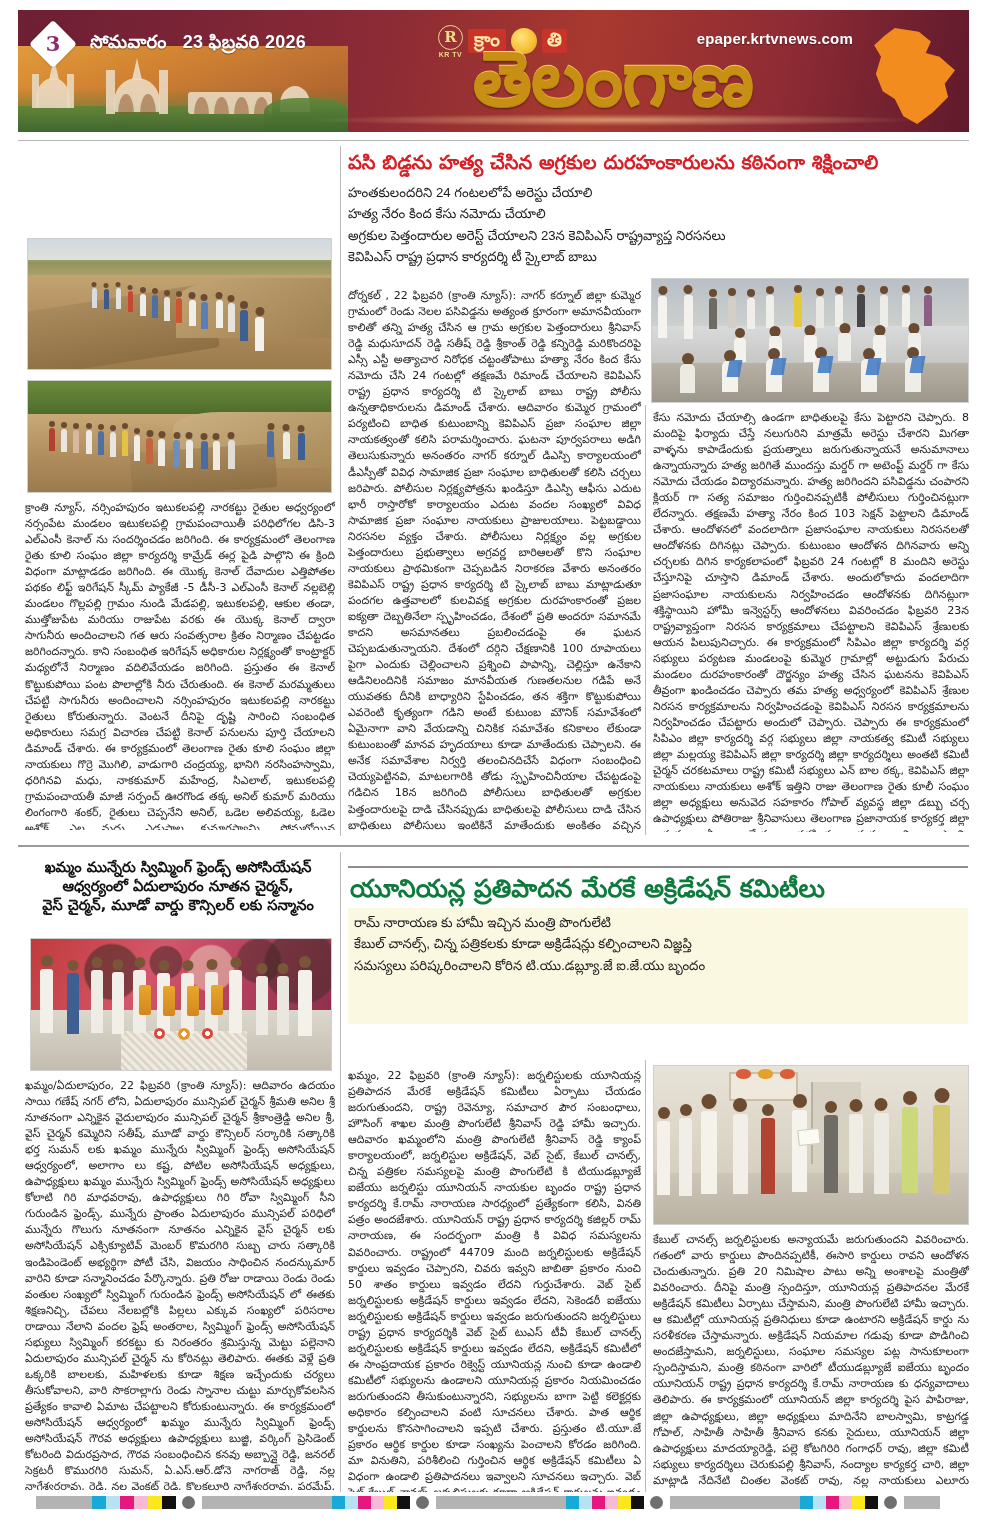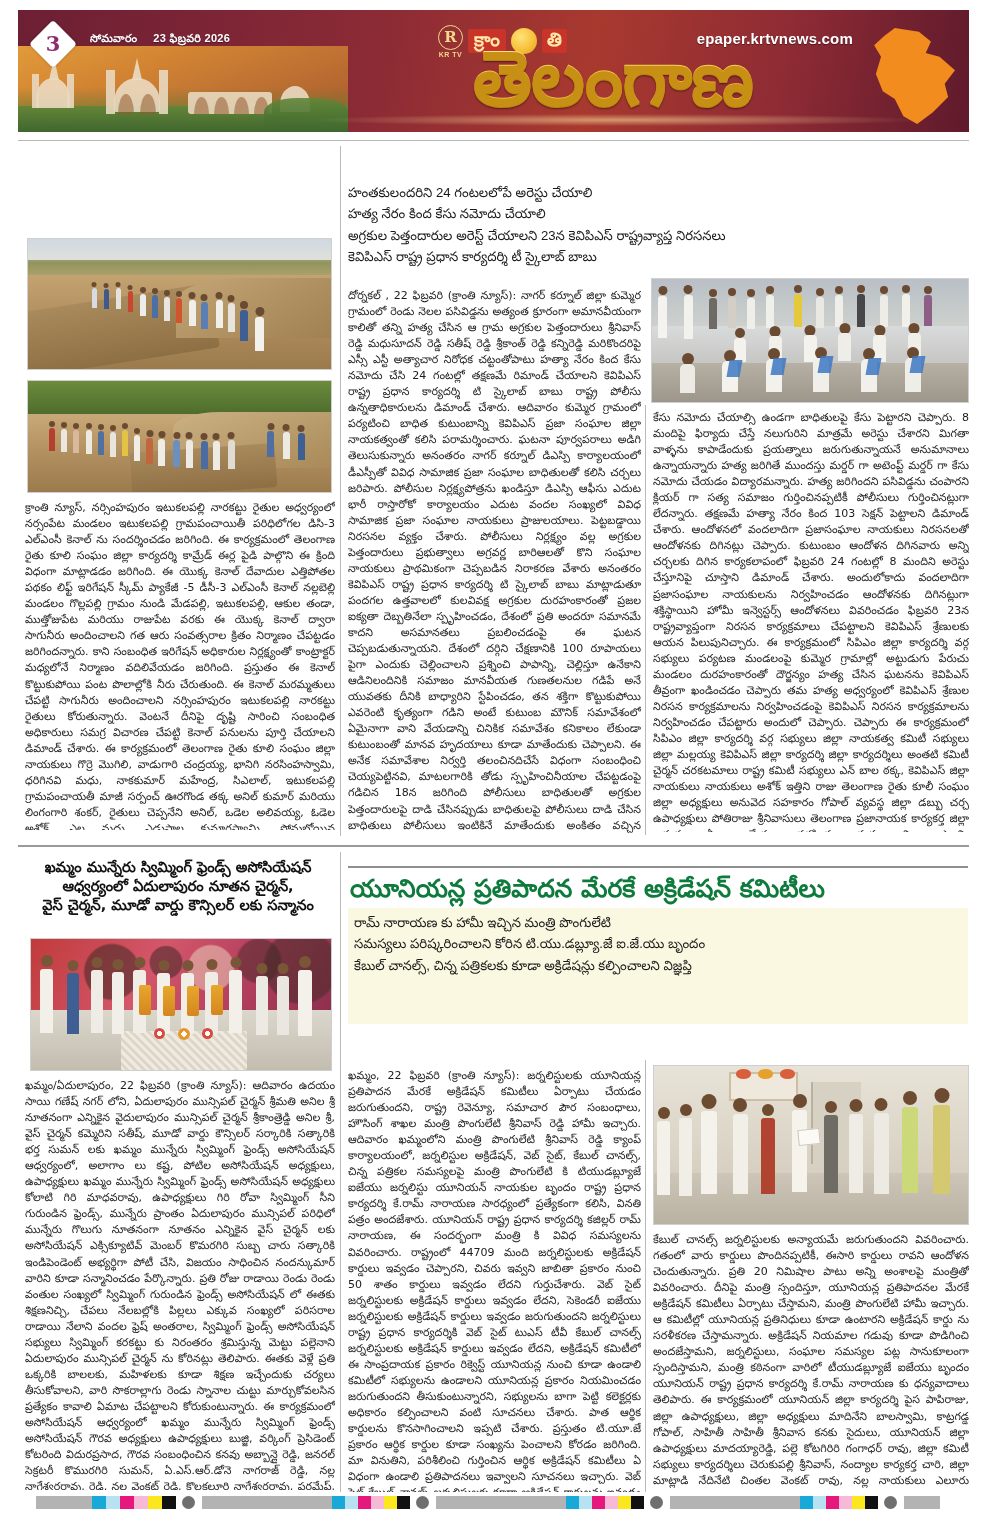--- a/index.html
+++ b/index.html
@@ -86,21 +86,21 @@
     color: #8e2b6b;
     font-size: 21px;
     font-weight: bold;
     font-family: "DejaVu Serif", serif;
   }
 
   .masthead-date {
     position: absolute;
     left: 72px; top: 22px;
     color: #ffffff;
-    font-size: 11px;
+    font-size: 18px;
     font-weight: bold;
     letter-spacing: .3px;
     white-space: nowrap;
     text-shadow: 0 1px 1px rgba(0,0,0,.4);
   }
   .masthead-date .dayname { margin-right: 16px; }
 
   .masthead-url {
     position: absolute;
     right: 116px; top: 20px;
@@ -509,20 +509,21 @@
         </div>
       <div class="pp" style="left:89%; top:40%; width:7px; height:35px;">
           <span class="head" style="width:7px;height:7px;"></span>
           <span class="body" style="height:27px;background:#3e5f92;"></span>
         </div>
     </div>
   </div>
 
   <div class="body-col" style="left:25px; top:500px; width:310px; height:330px;">క్రాంతి న్యూస్, నర్సింహపురం ఇటుకలపల్లి నారకట్టు రైతుల అధ్వర్యంలో నర్సంపేట మండలం ఇటుకలపల్లి గ్రామపంచాయితీ పరిధిలోగల డిసి-3 ఎల్ఎంసీ కెనాల్ ను సందర్శించడం జరిగింది. ఈ కార్యక్రమంలో తెలంగాణ రైతు కూలి సంఘం జిల్లా కార్యదర్శి కామ్రేడ్ ఈర్ల పైడి పాల్గొని ఈ క్రింది విధంగా మాట్లాడడం జరిగింది. ఈ యొక్క కెనాల్ దేవాదుల ఎత్తిపోతల పథకం లిఫ్ట్ ఇరిగేషన్ స్కీమ్ ప్యాకేజీ -5 డీసీ-3 ఎల్ఎంసీ కెనాల్ నల్లబెల్లి మండలం గొల్లపల్లి గ్రామం నుండి మేడపల్లి, ఇటుకలపల్లి, ఆకుల తండా, ముత్తోజుపేట మరియు రాజుపేట వరకు ఈ యొక్క కెనాల్ ద్వారా సాగునీరు అందించాలని గత ఆరు సంవత్సరాల క్రితం నిర్మాణం చేపట్టడం జరిగిందన్నారు. కాని సంబంధిత ఇరిగేషన్ అధికారుల నిర్లక్ష్యంతో కాంట్రాక్టర్ మధ్యలోనే నిర్మాణం వదిలివేయడం జరిగింది. ప్రస్తుతం ఈ కెనాల్ కొట్టుకుపోయి పంట పొలాల్లోకి నీరు చేరుతుంది. ఈ కెనాల్ మరమ్మతులు చేపట్టి సాగునీరు అందించాలని నర్సింహపురం ఇటుకలపల్లి నారకట్టు రైతులు కోరుతున్నారు. వెంటనే దీనిపై దృష్టి సారించి సంబంధిత అధికారులు సమగ్ర విచారణ చేపట్టి కెనాల్ పనులను పూర్తి చేయాలని డిమాండ్ చేశారు. ఈ కార్యక్రమంలో తెలంగాణ రైతు కూలి సంఘం జిల్లా నాయకులు గొర్రె మొగిలి, వాడుగారి చంద్రయ్య, భానిగి నరసింహస్వామి, ధరిగినవి మధు, నాకకుమార్ మహేంద్ర, సిఎలాల్, ఇటుకలపల్లి గ్రామపంచాయతీ మాజీ సర్పంచ్ ఊరగొండ తక్క అనిల్ కుమార్ మరియు లింగంగారి శంకర్, రైతులు చెప్పనేని అనిల్, ఒడెల అలివయ్య, ఓడెల అశోక్, ఎల్ల మధు, ఎడుపాల కుమారస్వామి, సోనుబోయిన కుమారస్వామి, బుడ్డ కొమురయ్య, అందెల రాజు, ఎడుబోయిన మహేష్, బుగ వివేకానంద వివేకానంద, పోగుల కుమార్ రైతులు పాల్గొన్నారు.</div>
 
+  <div class="headline-red" style="position:absolute; left:348px; top:152px; width:618px; font-size:19.5px; text-align:left; line-height:1.15;">పసి బిడ్డను హత్య చేసిన అగ్రకుల దురహంకారులను కఠినంగా శిక్షించాలి</div>
 
   <div class="subhead-block" style="position:absolute; left:348px; top:182px; width:618px;">
     <div class="subhead-line">హంతకులందరిని 24 గంటలలోపే అరెస్టు చేయాలి</div>
     <div class="subhead-line">హత్య నేరం కింద కేసు నమోదు చేయాలి</div>
     <div class="subhead-line">అగ్రకుల పెత్తందారుల అరెస్ట్ చేయాలని 23న కెవిపిఎస్ రాష్ట్రవ్యాప్త నిరసనలు</div>
     <div class="subhead-line">కెవిపిఎస్ రాష్ట్ర ప్రధాన కార్యదర్శి టీ స్కైలాబ్ బాబు</div>
   </div>
 
   <div class="photo" style="left:651px; top:278px; width:318px; height:125px;">
     <div class="ph-wall" style="top:0; height:42%; background:linear-gradient(to bottom,#b9bfc6,#cfd2cd);"></div>
@@ -730,22 +731,22 @@
   <div class="rule-v" style="left:645px; top:1060px; height:432px;"></div>
 
   <div class="rule-h" style="left:348px; top:866px; width:620px; height:2px; background:#8f8f8f;"></div>
 
   <div class="headline-green" style="position:absolute; left:350px; top:874px; width:618px; font-size:25px;">యూనియన్ల ప్రతిపాదన మేరకే అక్రిడేషన్ కమిటీలు</div>
 
   <div class="cream-band" style="left:348px; top:908px; width:620px; height:116px;"></div>
 
   <div class="subhead-block" style="position:absolute; left:354px; top:912px; width:610px;">
     <div class="subhead-line">రామ్ నారాయణ కు హామీ ఇచ్చిన మంత్రి పొంగులేటి</div>
+    <div class="subhead-line">కేబుల్ చానల్స్, చిన్న పత్రికలకు కూడా అక్రిడేషన్లు కల్పించాలని విజ్ఞప్తి</div>
     <div class="subhead-line">సమస్యలు పరిష్కరించాలని కోరిన టి.యు.డబ్ల్యూ.జే ఐ.జే.యు బృందం</div>
-    <div class="subhead-line">కేబుల్ చానల్స్, చిన్న పత్రికలకు కూడా అక్రిడేషన్లు కల్పించాలని విజ్ఞప్తి</div>
   </div>
 
   <div class="photo" style="left:653px; top:1065px; width:316px; height:160px;">
     <div class="ph-wall" style="top:0; height:70%;"></div>
     <div class="ph-floor" style="height:32%;"></div>
     <div style="position:absolute; left:24%; top:4%; width:22%; height:18%; background:#efe9dd; border:2px solid #cdbfa4;"></div>
     <div style="position:absolute; left:26%; top:2%; width:5%; height:6%; background:#d95f3c; border-radius:50%;"></div>
     <div style="position:absolute; left:33%; top:2%; width:5%; height:6%; background:#e5a12c; border-radius:50%;"></div>
     <div style="position:absolute; left:40%; top:2%; width:5%; height:6%; background:#d95f3c; border-radius:50%;"></div>
     <div style="position:absolute; left:50%; top:10%; width:16%; height:52%; background:#d7d1c4; border-left:2px solid #b9b0a0;"></div>

